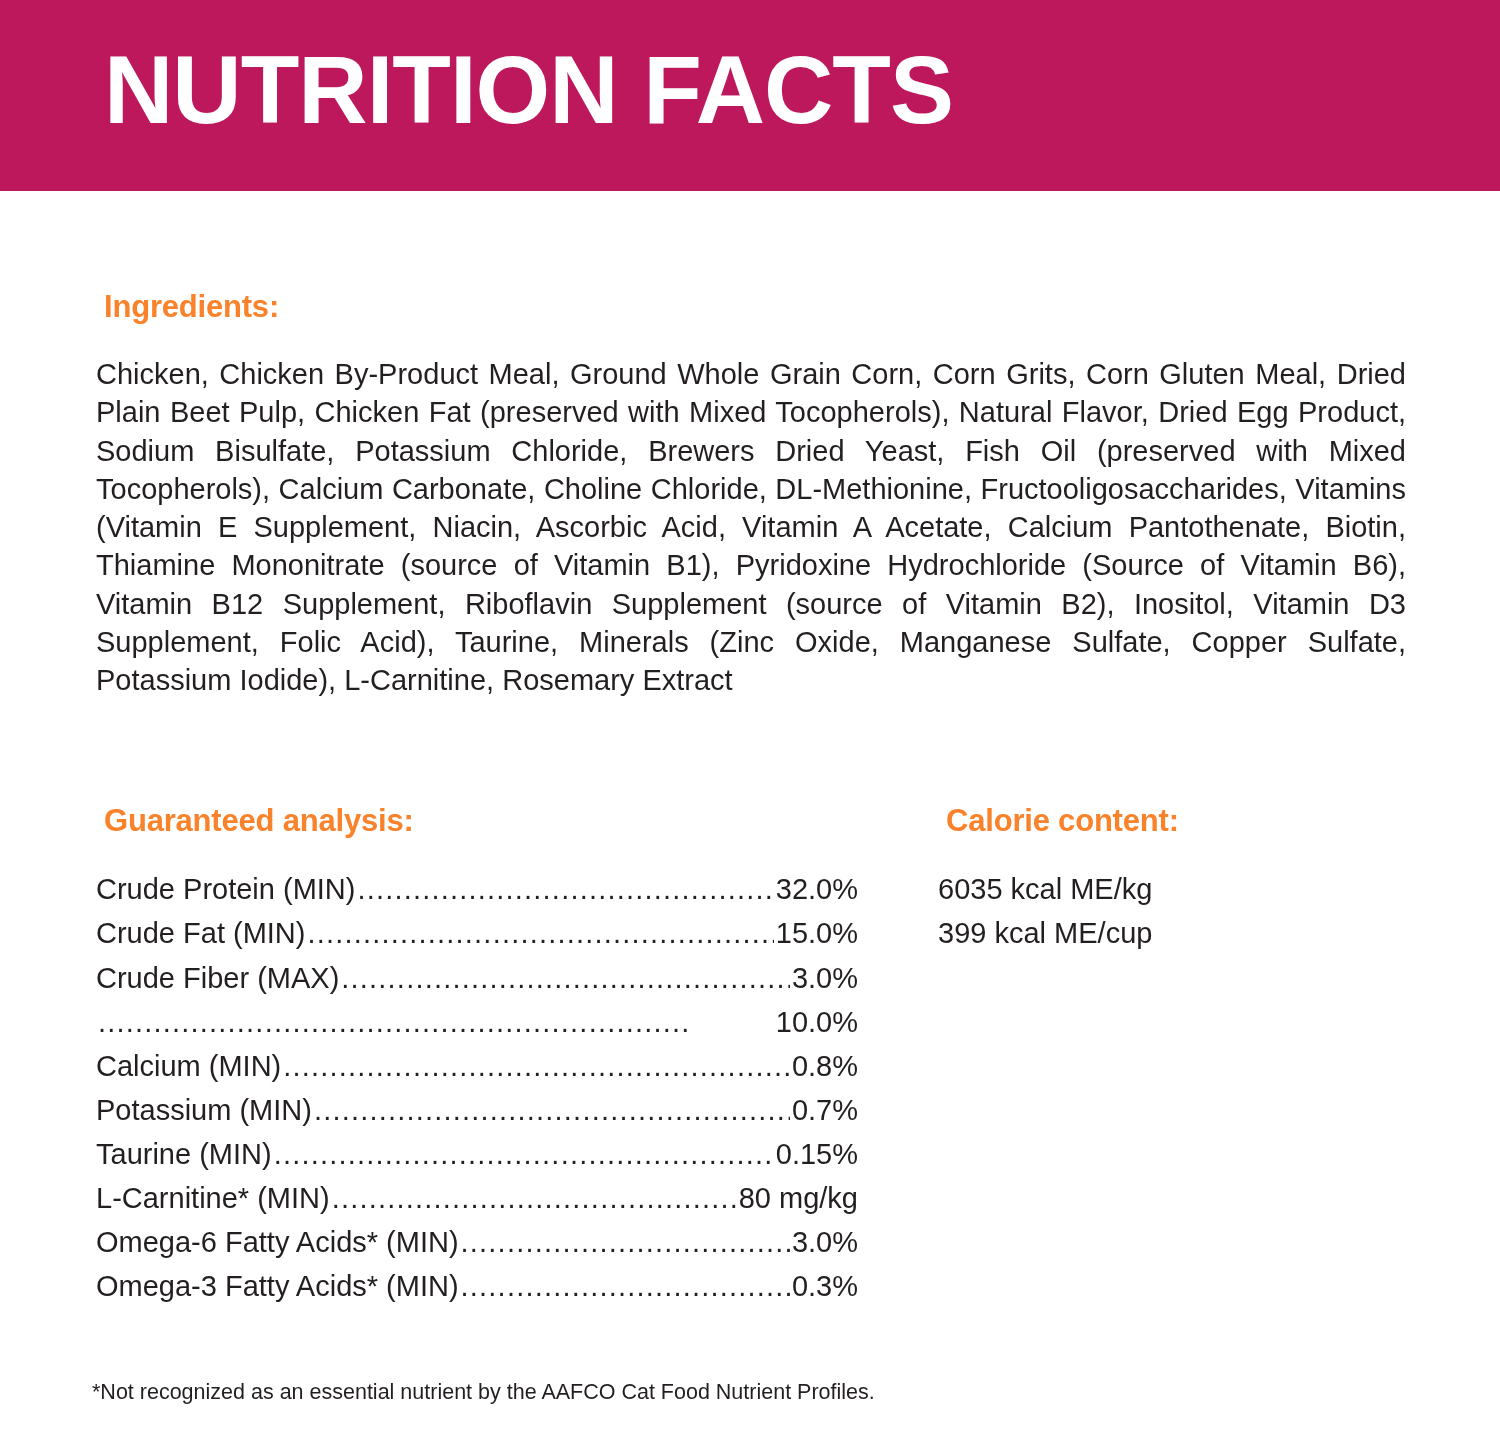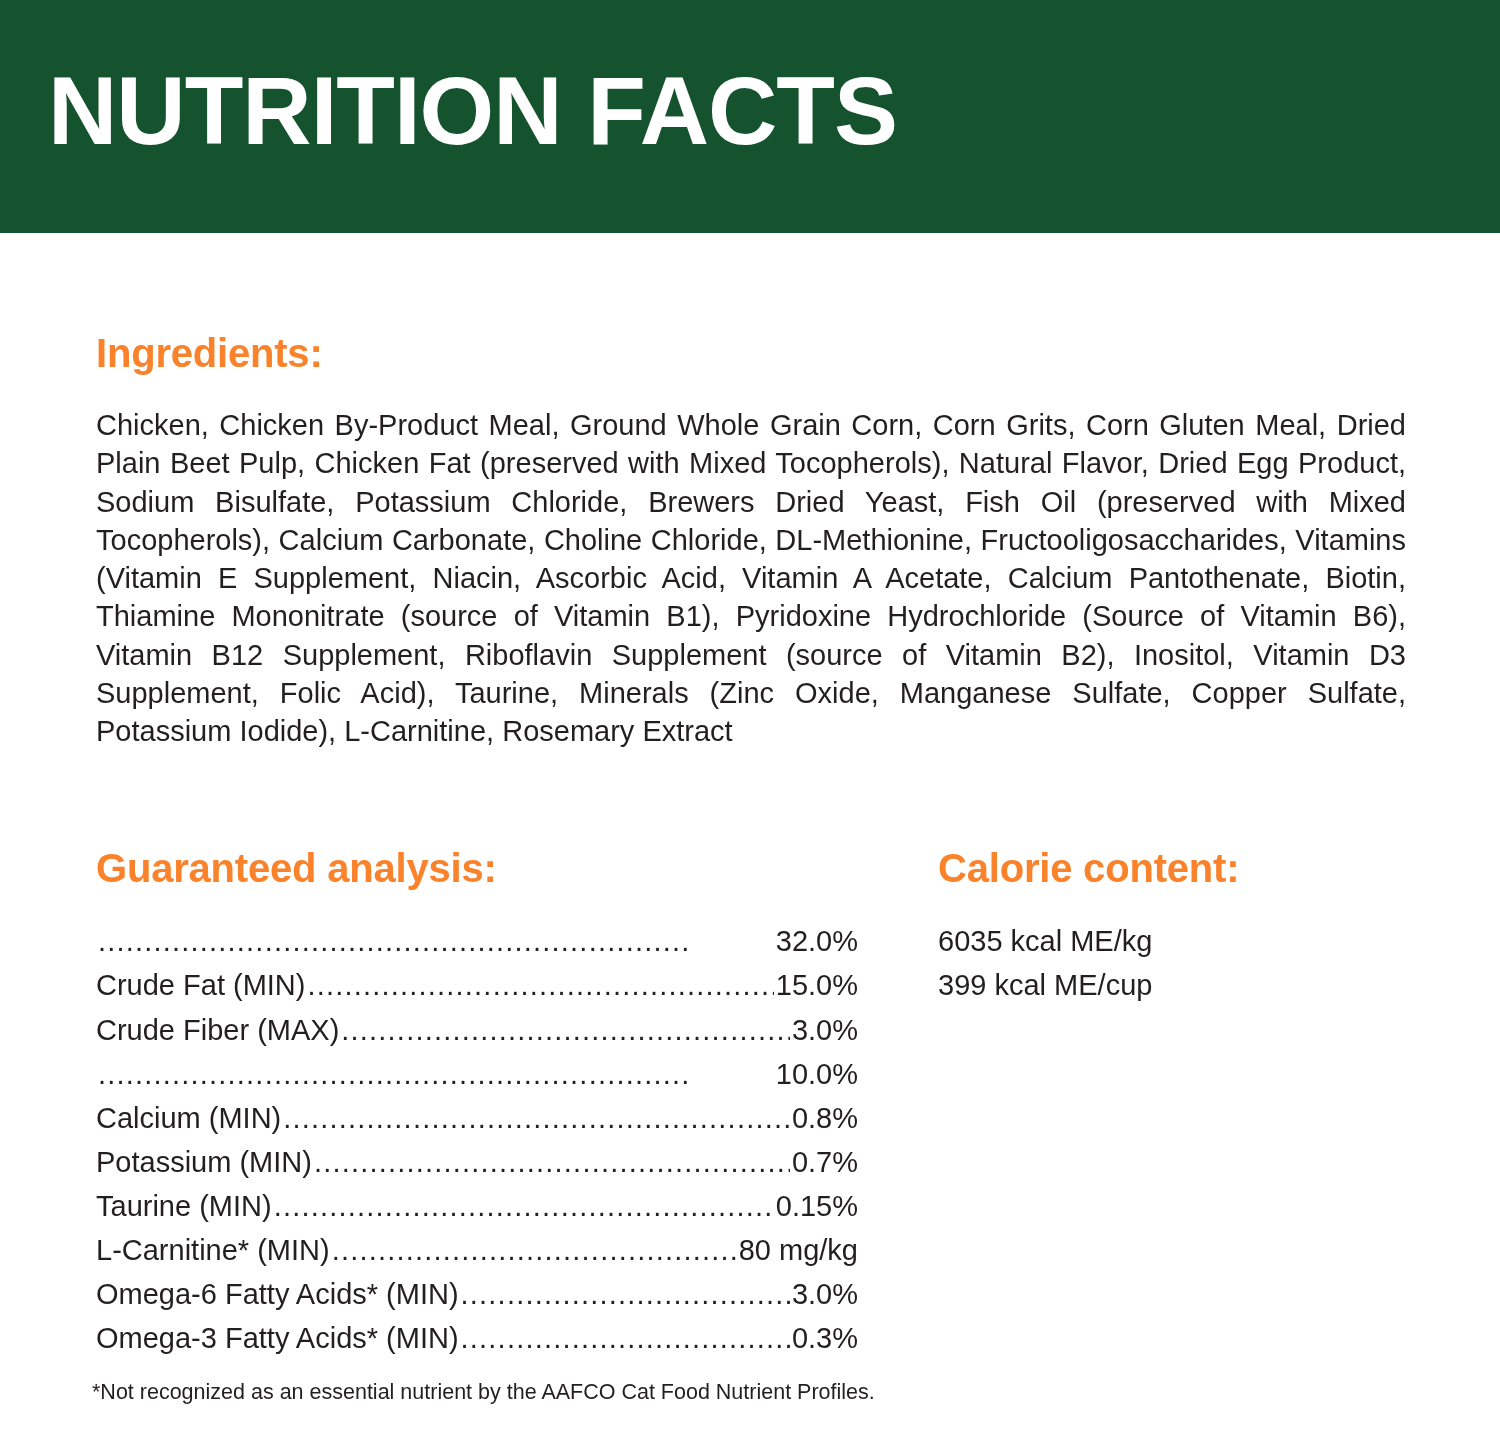--- a/index.html
+++ b/index.html
@@ -15,45 +15,45 @@
     overflow: hidden;
   }
   .page {
     position: relative;
     width: 1500px;
     height: 1443px;
     box-sizing: border-box;
   }
   .header-band {
     width: 100%;
-    height: 233px;
-    background: #14532d;
+    height: 191px;
+    background: #be185d;
     display: flex;
     align-items: center;
     box-sizing: border-box;
-    padding-left: 48px;
+    padding-left: 104px;
   }
   .header-title {
     color: #ffffff;
     font-size: 96px;
     font-weight: bold;
     letter-spacing: -1px;
     line-height: 1;
     margin: 0;
     transform: translateY(-6px);
   }
   .content {
     box-sizing: border-box;
     padding: 0 96px;
   }
   .section-heading {
     color: #f9822b;
-    font-size: 40px;
+    font-size: 31px;
     font-weight: bold;
-    margin: 0;
+    margin: 8px;
     letter-spacing: -0.2px;
   }
   #ingredients-section {
     margin-top: 98px;
   }
   .ingredients-body {
     margin-top: 30px;
     font-size: 29px;
     line-height: 1.32;
     text-align: justify;
@@ -129,20 +129,21 @@
       <p class="ingredients-body">Chicken, Chicken By-Product Meal, Ground Whole Grain Corn, Corn Grits, Corn Gluten Meal, Dried Plain Beet Pulp, Chicken Fat (preserved with Mixed Tocopherols), Natural Flavor, Dried Egg Product, Sodium Bisulfate, Potassium Chloride, Brewers Dried Yeast, Fish Oil (preserved with Mixed Tocopherols), Calcium Carbonate, Choline Chloride, DL-Methionine, Fructooligosaccharides, Vitamins (Vitamin E Supplement, Niacin, Ascorbic Acid, Vitamin A Acetate, Calcium Pantothenate, Biotin, Thiamine Mononitrate (source of Vitamin B1), Pyridoxine Hydrochloride (Source of Vitamin B6), Vitamin B12 Supplement, Riboflavin Supplement (source of Vitamin B2), Inositol, Vitamin D3 Supplement, Folic Acid), Taurine, Minerals (Zinc Oxide, Manganese Sulfate, Copper Sulfate, Potassium Iodide), L-Carnitine, Rosemary Extract</p>
     </div>
 
     <div class="columns">
 
       <div class="col-left">
         <h2 class="section-heading">Guaranteed analysis:</h2>
         <div class="ga-list">
 
           <div class="ga-row">
+            <span class="ga-label">Crude Protein (MIN)</span>
             <span class="ga-dots">................................................................</span>
             <span class="ga-value">32.0%</span>
           </div>
 
           <div class="ga-row">
             <span class="ga-label">Crude Fat (MIN)</span>
             <span class="ga-dots">................................................................</span>
             <span class="ga-value">15.0%</span>
           </div>
 

